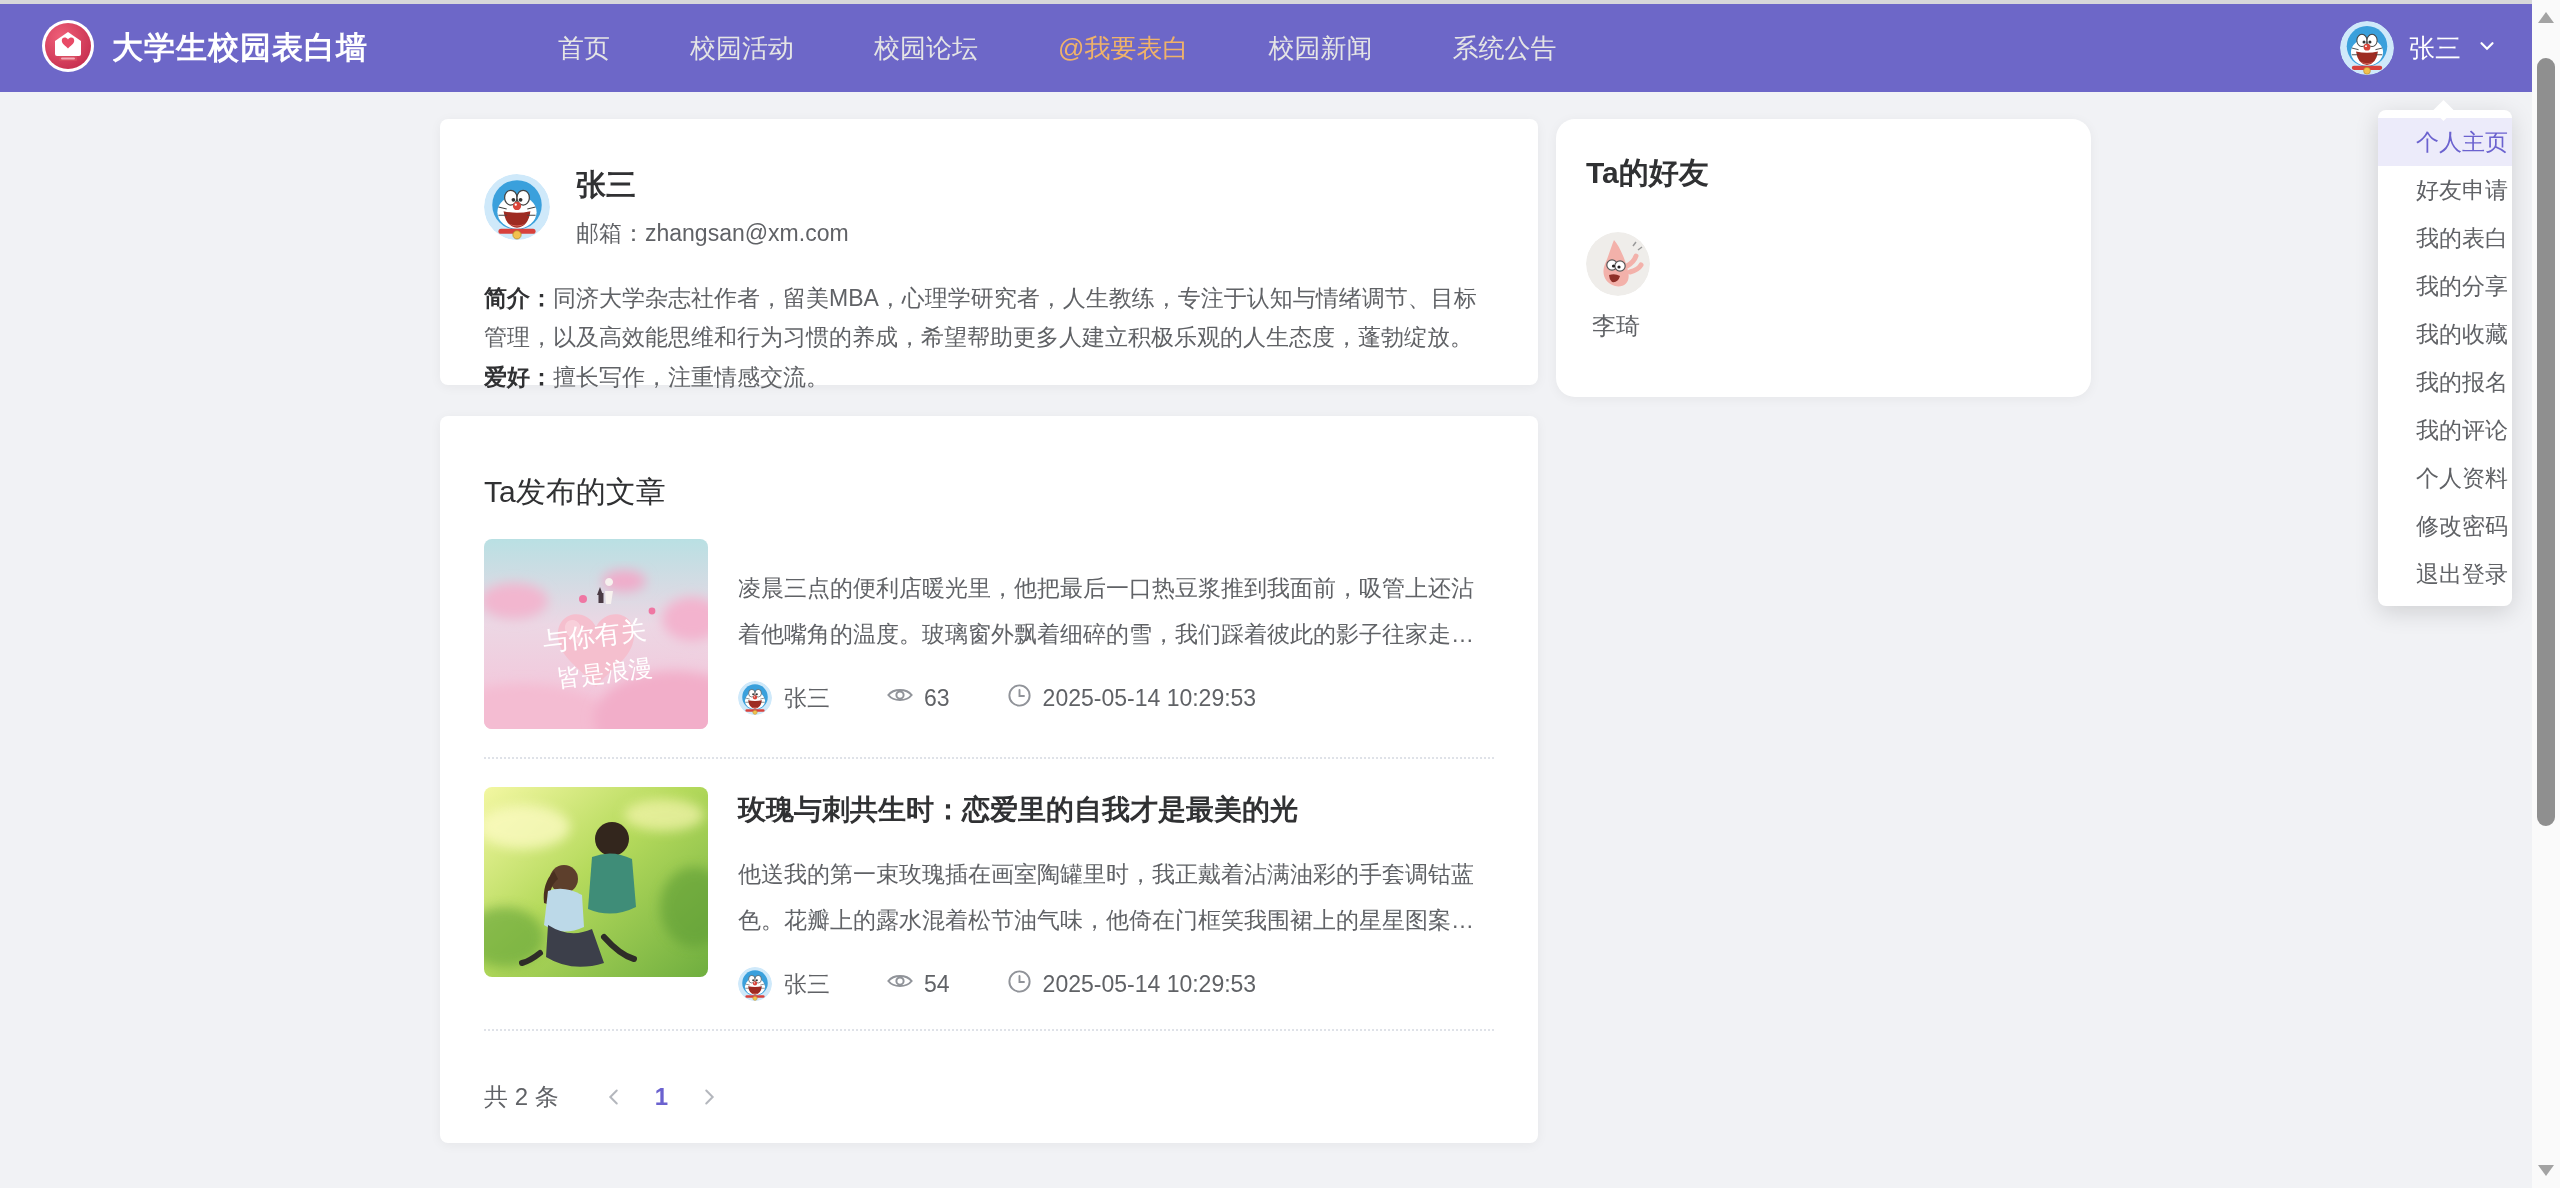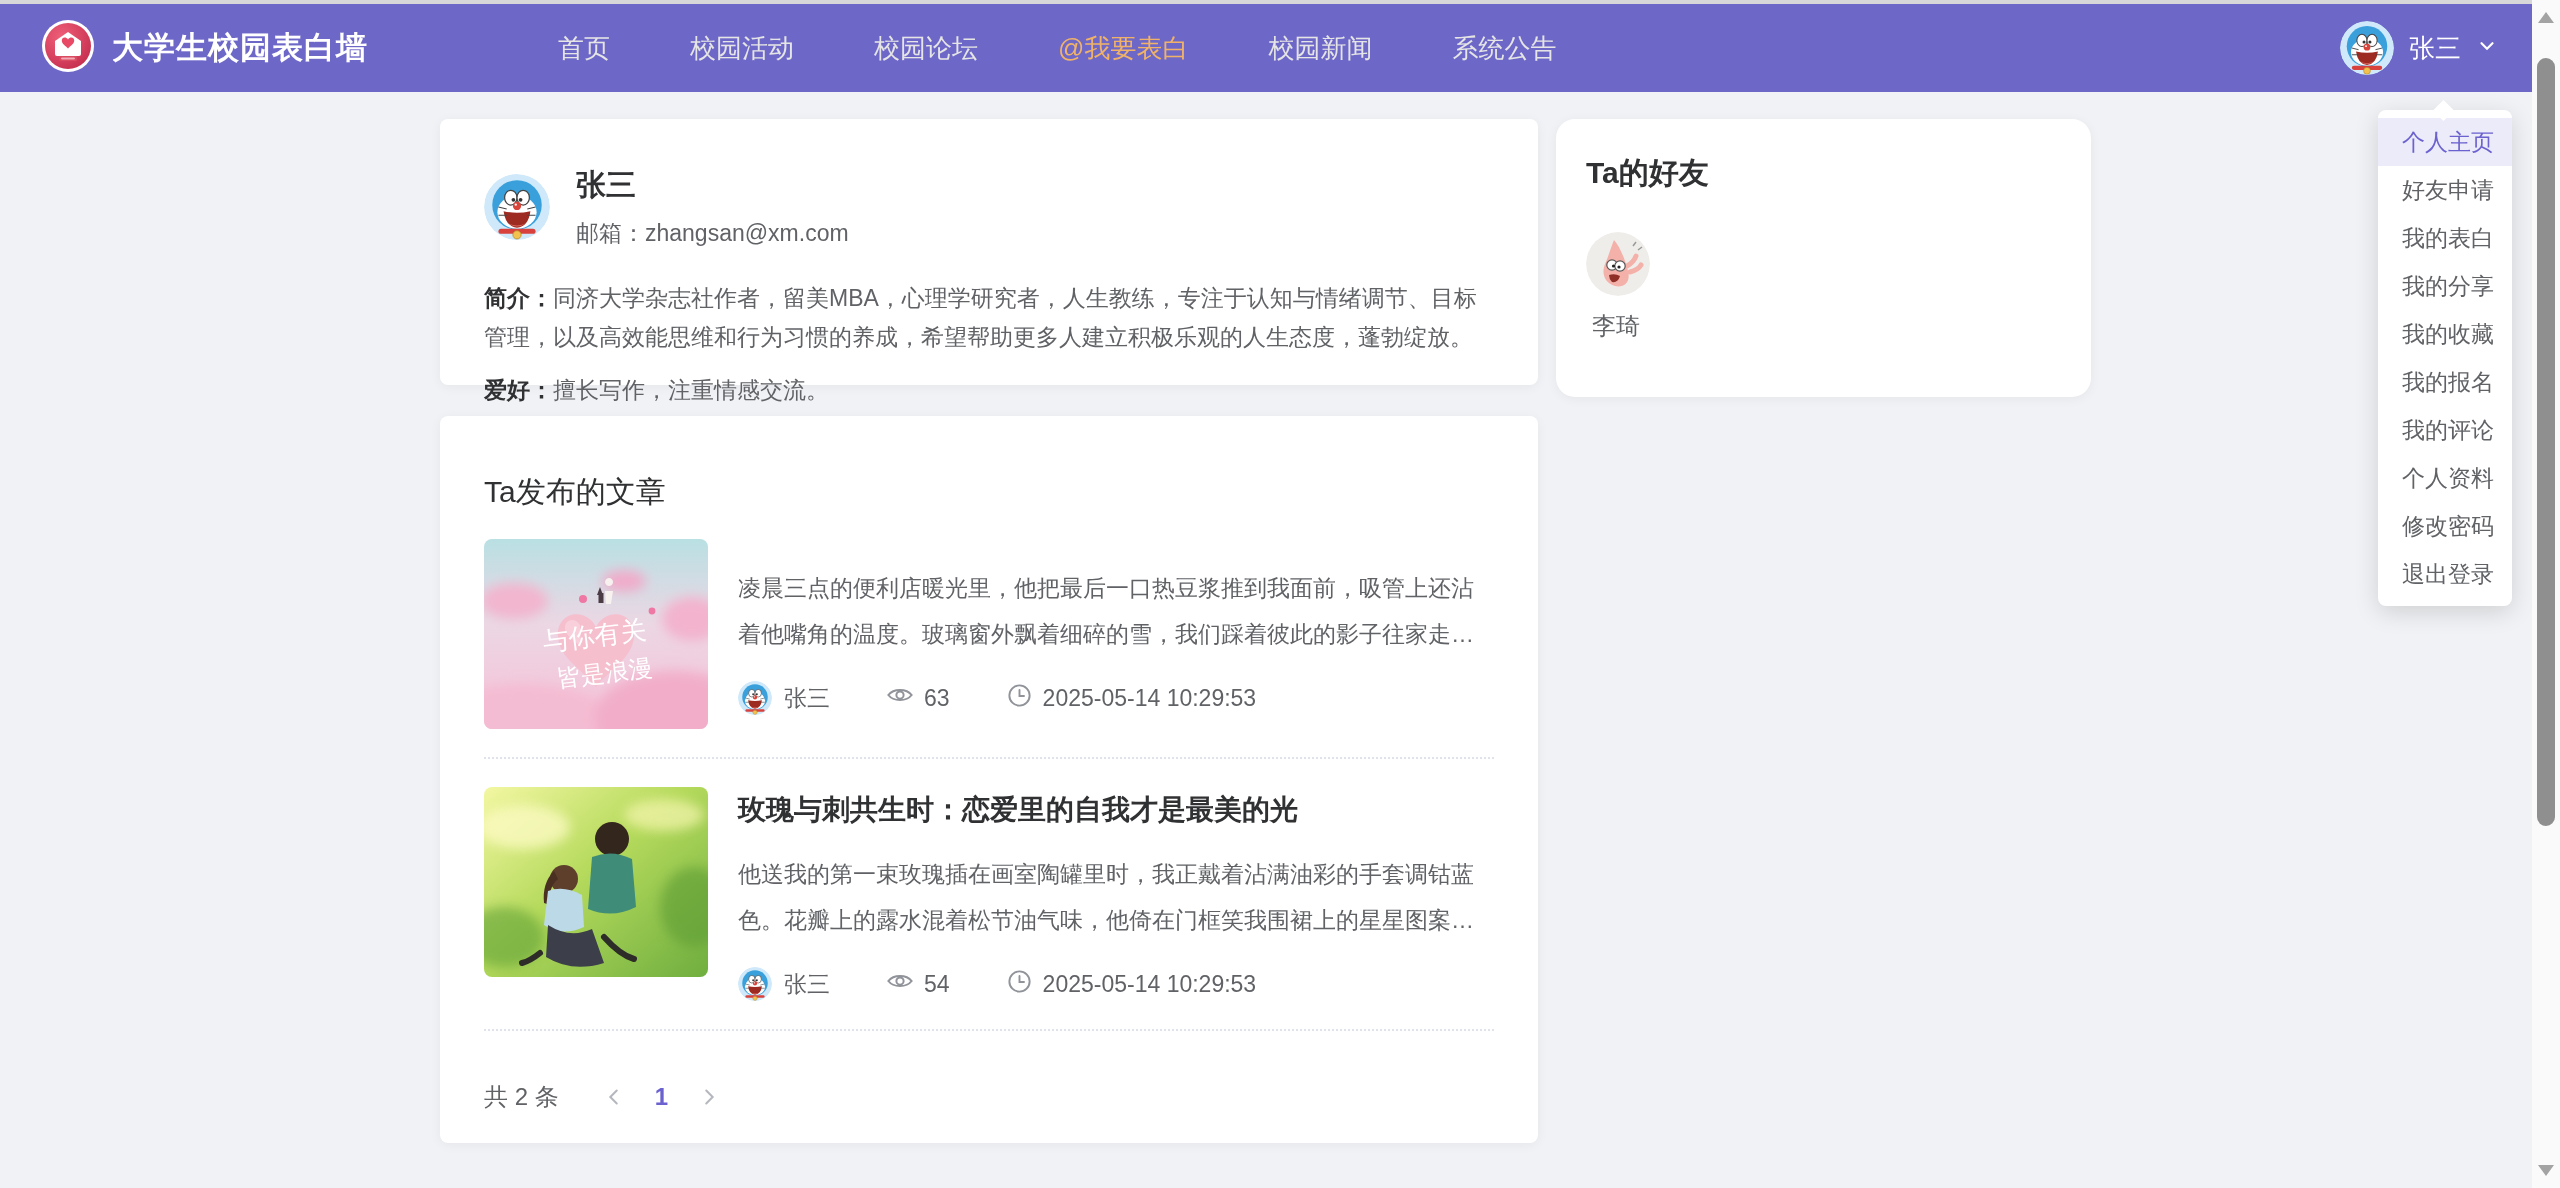--- a/index.html
+++ b/index.html
@@ -20,37 +20,37 @@
   .nav-item.active { color:#f0b269; }
   .nav-user { margin-left:auto; margin-right:34px; display:flex; align-items:center; gap:15px; cursor:pointer; }
   .nav-user .uname { color:#fff; font-size:26px; }
   .avatar { border-radius:50%; overflow:hidden; display:block; }
 
   
   .user-menu { position:absolute; left:2378px; top:110px; width:134px; background:#fff;
     border-radius:8px; box-shadow:0 6px 24px rgba(0,0,0,.14); padding:8px 0; z-index:50; }
   .user-menu .notch { position:absolute; top:-7px; left:58px; width:15px; height:15px;
     background:#fff; transform:rotate(45deg); }
-  .menu-item { height:48px; line-height:48px; padding-left:24px; font-size:23px;
+  .menu-item { height:48px; line-height:48px; padding-left:38px; font-size:23px;
     color:#606266; white-space:nowrap; cursor:pointer; }
   .menu-item.active { background:#ecebfa; color:#6b62cf; }
 
   
   .main { position:absolute; top:119px; left:440px; display:flex; gap:18px; z-index:5; }
   .card { background:#fff; border-radius:8px; box-shadow:0 2px 12px rgba(0,0,0,.05); }
   .left-col { width:1098px; }
   .right-col { width:535px; }
 
   
   .profile-card { height:266px; padding:46px 44px 0; }
   .profile-head { display:flex; align-items:center; gap:26px; }
   .profile-name { font-size:30px; font-weight:bold; color:#303133; margin-bottom:12px; }
   .profile-email { font-size:23px; color:#606266; }
   .profile-line { margin-top:30px; font-size:23px; color:#606266; line-height:39px; }
-  .profile-line + .profile-line { margin-top:14px; }
+  .profile-line + .profile-line { margin-top:1px; }
   .plabel { font-weight:bold; color:#303133; }
 
   
   .articles-card { margin-top:31px; height:727px; padding:56px 44px 0; }
   .section-title { font-size:30px; font-weight:500; color:#303133; }
   .article { display:flex; margin-top:26px; }
   .thumb { width:224px; height:190px; border-radius:8px; overflow:hidden; flex:none; cursor:pointer; }
   .a-body { flex:1; margin-left:30px; padding-top:4px; min-width:0; }
   .a-title { font-size:28px; font-weight:bold; color:#303133; cursor:pointer; }
   .a-excerpt { margin-top:22px; font-size:23px; color:#606266; line-height:46px;

